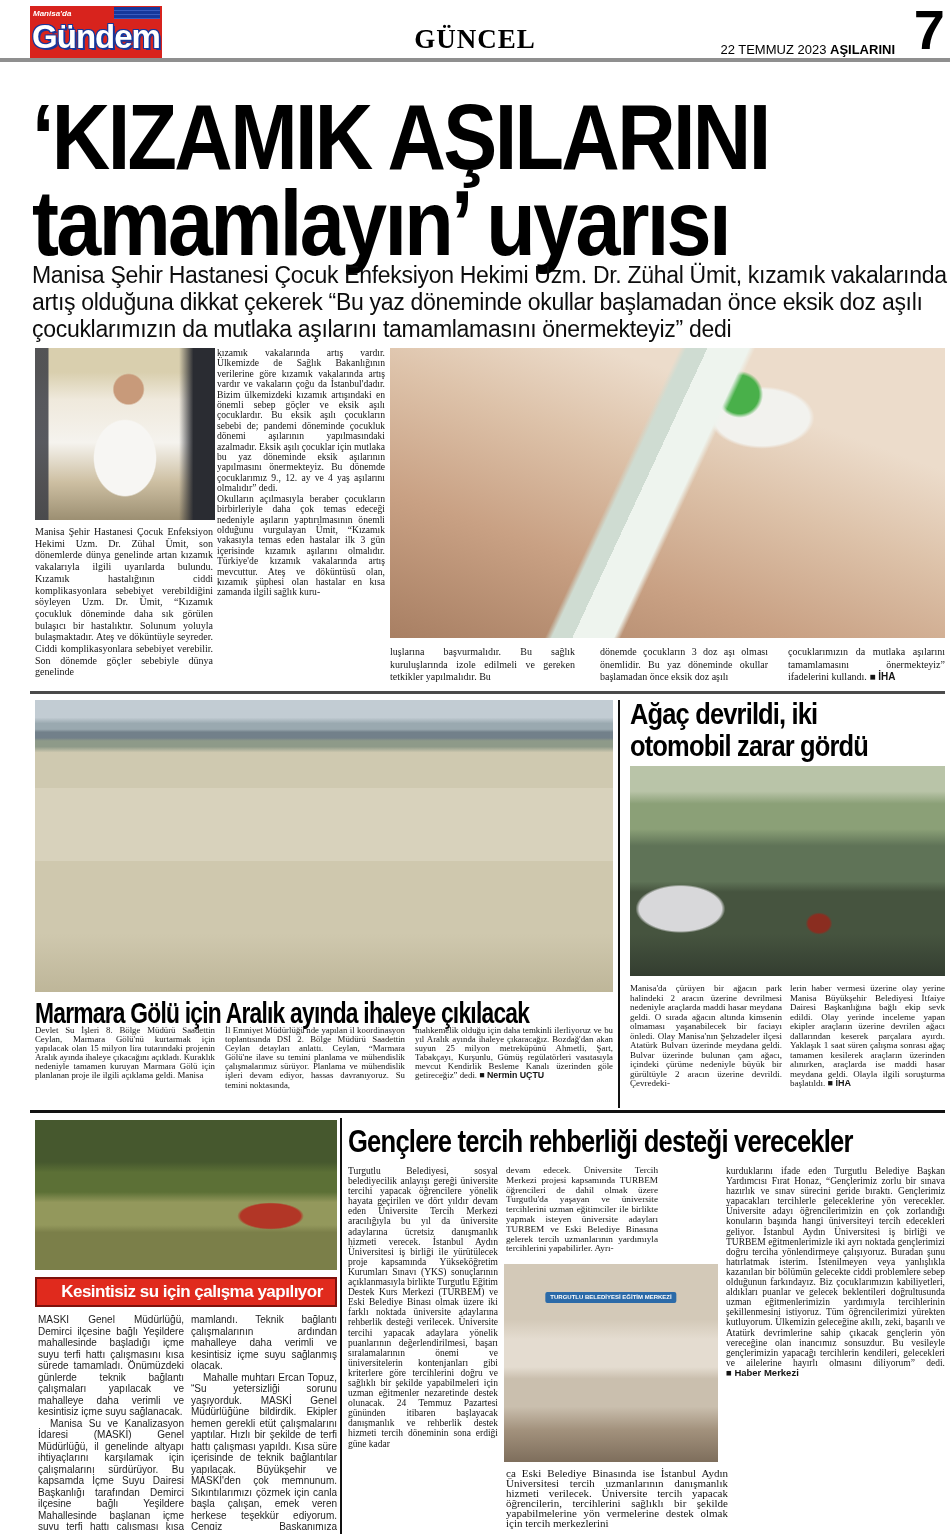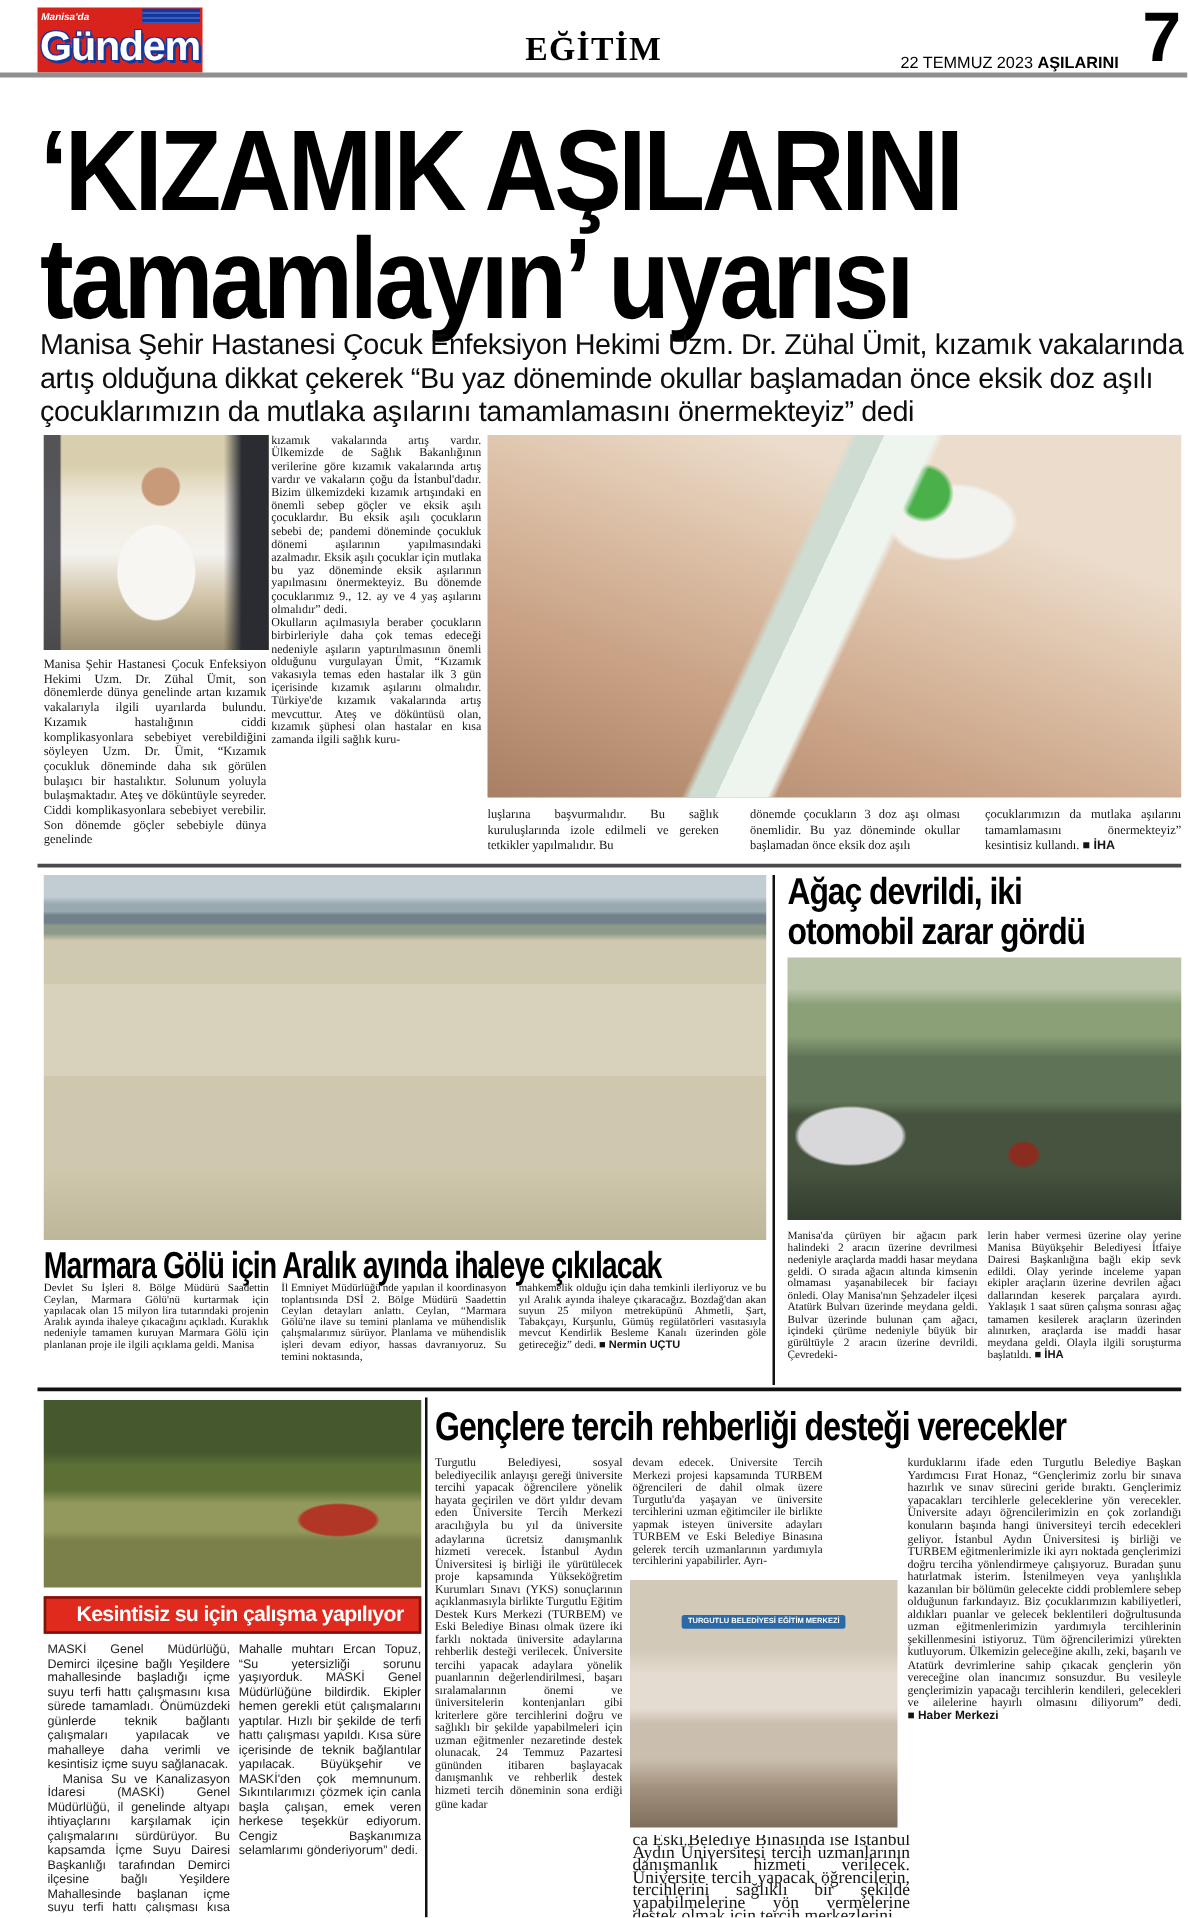--- a/index.html
+++ b/index.html
@@ -57,21 +57,21 @@
 </head>
 <body>
 
 <div class="abs masthead" style="left:30px;top:6px;width:132px;height:52px;">
   <div class="masthead-top">
     <span class="masthead-loc">Manisa'da</span>
     <span class="masthead-box"></span>
   </div>
   <div class="masthead-main">Gündem</div>
 </div>
-<div class="abs section-title" style="left:0;top:24px;width:950px;">EĞİTİM</div>
+<div class="abs section-title" style="left:0;top:24px;width:950px;">GÜNCEL</div>
 <div class="abs issue-date" style="left:660px;top:42px;width:235px;">
   <span>22 TEMMUZ 2023</span>
   <b>AŞILARINI</b>
 </div>
 <div class="abs page-num" style="left:885px;top:2px;width:60px;">7</div>
 <div class="abs hrule" style="left:0;top:58px;width:950px;height:4px;"></div>
 
 <div class="abs" style="left:32px;top:72px;width:918px;height:185px;margin-top:22px;">
   <div class="mega-head">‘KIZAMIK AŞILARINI</div>
   <div class="mega-head">tamamlayın’ uyarısı</div>
@@ -86,21 +86,21 @@
 <div class="abs" style="left:217px;top:348px;width:168px;height:342px;overflow:hidden;">
   <div class="serif-body" style="font-size:9.6px;line-height:10.4px;">kızamık vakalarında artış vardır. Ülkemizde de Sağlık Bakanlığının verilerine göre kızamık vakalarında artış vardır ve vakaların çoğu da İstanbul'dadır. Bizim ülkemizdeki kızamık artışındaki en önemli sebep göçler ve eksik aşılı çocuklardır. Bu eksik aşılı çocukların sebebi de; pandemi döneminde çocukluk dönemi aşılarının yapılmasındaki azalmadır. Eksik aşılı çocuklar için mutlaka bu yaz döneminde eksik aşılarının yapılmasını önermekteyiz. Bu dönemde çocuklarımız 9., 12. ay ve 4 yaş aşılarını olmalıdır” dedi.</div>
   <div class="serif-body" style="font-size:9.6px;line-height:10.4px;">Okulların açılmasıyla beraber çocukların birbirleriyle daha çok temas edeceği nedeniyle aşıların yaptırılmasının önemli olduğunu vurgulayan Ümit, “Kızamık vakasıyla temas eden hastalar ilk 3 gün içerisinde kızamık aşılarını olmalıdır. Türkiye'de kızamık vakalarında artış mevcuttur. Ateş ve döküntüsü olan, kızamık şüphesi olan hastalar en kısa zamanda ilgili sağlık kuru-</div>
 </div>
 
 <div class="abs photo ph-syringe" style="left:390px;top:348px;width:555px;height:290px;"></div>
 
 <div class="abs serif-body" style="left:390px;top:646px;width:185px;height:42px;font-size:10px;line-height:12.5px;">luşlarına başvurmalıdır. Bu sağlık kuruluşlarında izole edilmeli ve gereken tetkikler yapılmalıdır. Bu</div>
 <div class="abs serif-body" style="left:600px;top:646px;width:168px;height:42px;font-size:10px;line-height:12.5px;">dönemde çocukların 3 doz aşı olması önemlidir. Bu yaz döneminde okullar başlamadan önce eksik doz aşılı</div>
 <div class="abs serif-body" style="left:788px;top:646px;width:157px;height:42px;font-size:10px;line-height:12.5px;">
-  <span>çocuklarımızın da mutlaka aşılarını tamamlamasını önermekteyiz” kesintisiz kullandı.</span>
+  <span>çocuklarımızın da mutlaka aşılarını tamamlamasını önermekteyiz” ifadelerini kullandı.</span>
   <b class="byline">■ İHA</b>
 </div>
 
 <div class="abs hrule" style="left:30px;top:691px;width:915px;height:3px;background:#4a4a4a;"></div>
 
 <div class="abs photo ph-lake" style="left:35px;top:700px;width:578px;height:292px;"></div>
 <div class="abs sec-head" style="left:35px;top:998px;width:765px;font-size:30px;line-height:30px;transform:scaleX(.76);letter-spacing:-1px;">Marmara Gölü için Aralık ayında ihaleye çıkılacak</div>
 <div class="abs serif-body" style="left:35px;top:1026px;width:180px;height:84px;font-size:8.8px;line-height:9.1px;">Devlet Su İşleri 8. Bölge Müdürü Saadettin Ceylan, Marmara Gölü'nü kurtarmak için yapılacak olan 15 milyon lira tutarındaki projenin Aralık ayında ihaleye çıkacağını açıkladı. Kuraklık nedeniyle tamamen kuruyan Marmara Gölü için planlanan proje ile ilgili açıklama geldi. Manisa</div>
 <div class="abs serif-body" style="left:225px;top:1026px;width:180px;height:84px;font-size:8.8px;line-height:9.1px;">İl Emniyet Müdürlüğü'nde yapılan il koordinasyon toplantısında DSİ 2. Bölge Müdürü Saadettin Ceylan detayları anlattı. Ceylan, “Marmara Gölü'ne ilave su temini planlama ve mühendislik çalışmalarımız sürüyor. Planlama ve mühendislik işleri devam ediyor, hassas davranıyoruz. Su temini noktasında,</div>
 <div class="abs serif-body" style="left:415px;top:1026px;width:198px;height:84px;font-size:8.8px;line-height:9.1px;">
@@ -123,36 +123,37 @@
 
 <div class="abs hrule" style="left:30px;top:1110px;width:915px;height:3px;background:#111;"></div>
 
 <div class="abs photo ph-tractor" style="left:35px;top:1120px;width:302px;height:150px;"></div>
 <div class="abs banner-red" style="left:35px;top:1277px;width:302px;height:30px;">Kesintisiz su için çalışma yapılıyor</div>
 <div class="abs sans-body" style="left:38px;top:1314px;width:146px;height:216px;font-size:10px;line-height:11.5px;">
   <p class="para">MASKİ Genel Müdürlüğü, Demirci ilçesine bağlı Yeşildere mahallesinde başladığı içme suyu terfi hattı çalışmasını kısa sürede tamamladı. Önümüzdeki günlerde teknik bağlantı çalışmaları yapılacak ve mahalleye daha verimli ve kesintisiz içme suyu sağlanacak.</p>
   <p class="para">Manisa Su ve Kanalizasyon İdaresi (MASKİ) Genel Müdürlüğü, il genelinde altyapı ihtiyaçlarını karşılamak için çalışmalarını sürdürüyor. Bu kapsamda İçme Suyu Dairesi Başkanlığı tarafından Demirci ilçesine bağlı Yeşildere Mahallesinde başlanan içme suyu terfi hattı çalışması kısa sürede ta-</p>
 </div>
 <div class="abs sans-body" style="left:191px;top:1314px;width:146px;height:216px;font-size:10px;line-height:11.5px;">
+  <p class="para">mamlandı. Teknik bağlantı çalışmalarının ardından mahalleye daha verimli ve kesintisiz içme suyu sağlanmış olacak.</p>
   <p class="para">
     <span>Mahalle muhtarı Ercan Topuz, “Su yetersizliği sorunu yaşıyorduk. MASKİ Genel Müdürlüğüne bildirdik. Ekipler hemen gerekli etüt çalışmalarını yaptılar. Hızlı bir şekilde de terfi hattı çalışması yapıldı. Kısa süre içerisinde de teknik bağlantılar yapılacak. Büyükşehir ve MASKİ'den çok memnunum. Sıkıntılarımızı çözmek için canla başla çalışan, emek veren herkese teşekkür ediyorum. Cengiz Başkanımıza selamlarımı gönderiyorum” dedi.</span>
     
   </p>
 </div>
 
 <div class="abs vrule" style="left:340px;top:1118px;width:2px;height:416px;"></div>
 
 <div class="abs sec-head" style="left:348px;top:1124px;width:750px;font-size:32px;line-height:34px;transform:scaleX(.8);letter-spacing:-1px;">Gençlere tercih rehberliği desteği verecekler</div>
 
 <div class="abs serif-body" style="left:348px;top:1166px;width:150px;height:368px;font-size:9.5px;line-height:10.1px;">Turgutlu Belediyesi, sosyal belediyecilik anlayışı gereği üniversite tercihi yapacak öğrencilere yönelik hayata geçirilen ve dört yıldır devam eden Üniversite Tercih Merkezi aracılığıyla bu yıl da üniversite adaylarına ücretsiz danışmanlık hizmeti verecek. İstanbul Aydın Üniversitesi iş birliği ile yürütülecek proje kapsamında Yükseköğretim Kurumları Sınavı (YKS) sonuçlarının açıklanmasıyla birlikte Turgutlu Eğitim Destek Kurs Merkezi (TURBEM) ve Eski Belediye Binası olmak üzere iki farklı noktada üniversite adaylarına rehberlik desteği verilecek. Üniversite tercihi yapacak adaylara yönelik puanlarının değerlendirilmesi, başarı sıralamalarının önemi ve üniversitelerin kontenjanları gibi kriterlere göre tercihlerini doğru ve sağlıklı bir şekilde yapabilmeleri için uzman eğitmenler nezaretinde destek olunacak. 24 Temmuz Pazartesi gününden itibaren başlayacak danışmanlık ve rehberlik destek hizmeti tercih döneminin sona erdiği güne kadar</div>
 
 <div class="abs serif-body" style="left:506px;top:1166px;width:152px;height:96px;font-size:9.2px;line-height:9.8px;">devam edecek. Üniversite Tercih Merkezi projesi kapsamında TURBEM öğrencileri de dahil olmak üzere Turgutlu'da yaşayan ve üniversite tercihlerini uzman eğitimciler ile birlikte yapmak isteyen üniversite adayları TURBEM ve Eski Belediye Binasına gelerek tercih uzmanlarının yardımıyla tercihlerini yapabilirler. Ayrı-</div>
 
 <div class="abs photo ph-group" style="left:504px;top:1264px;width:214px;height:198px;">
   <div class="group-sign">TURGUTLU BELEDİYESİ EĞİTİM MERKEZİ</div>
 </div>
 
-<div class="abs serif-body" style="left:506px;top:1468px;width:222px;height:66px;font-size:14px;line-height:10.1px;">ca Eski Belediye Binasında ise İstanbul Aydın Üniversitesi tercih uzmanlarının danışmanlık hizmeti verilecek. Üniversite tercih yapacak öğrencilerin, tercihlerini sağlıklı bir şekilde yapabilmelerine yön vermelerine destek olmak için tercih merkezlerini</div>
+<div class="abs serif-body" style="left:506px;top:1468px;width:222px;height:66px;font-size:11px;line-height:10.1px;">ca Eski Belediye Binasında ise İstanbul Aydın Üniversitesi tercih uzmanlarının danışmanlık hizmeti verilecek. Üniversite tercih yapacak öğrencilerin, tercihlerini sağlıklı bir şekilde yapabilmelerine yön vermelerine destek olmak için tercih merkezlerini</div>
 
 <div class="abs serif-body" style="left:726px;top:1166px;width:219px;height:368px;font-size:9.5px;line-height:10.1px;">
   <span>kurduklarını ifade eden Turgutlu Belediye Başkan Yardımcısı Fırat Honaz, “Gençlerimiz zorlu bir sınava hazırlık ve sınav sürecini geride bıraktı. Gençlerimiz yapacakları tercihlerle geleceklerine yön verecekler. Üniversite adayı öğrencilerimizin en çok zorlandığı konuların başında hangi üniversiteyi tercih edecekleri geliyor. İstanbul Aydın Üniversitesi iş birliği ve TURBEM eğitmenlerimizle iki ayrı noktada gençlerimizi doğru terciha yönlendirmeye çalışıyoruz. Buradan şunu hatırlatmak isterim. İstenilmeyen veya yanlışlıkla kazanılan bir bölümün gelecekte ciddi problemlere sebep olduğunun farkındayız. Biz çocuklarımızın kabiliyetleri, aldıkları puanlar ve gelecek beklentileri doğrultusunda uzman eğitmenlerimizin yardımıyla tercihlerinin şekillenmesini istiyoruz. Tüm öğrencilerimizi yürekten kutluyorum. Ülkemizin geleceğine akıllı, zeki, başarılı ve Atatürk devrimlerine sahip çıkacak gençlerin yön vereceğine olan inancımız sonsuzdur. Bu vesileyle gençlerimizin yapacağı tercihlerin kendileri, gelecekleri ve ailelerine hayırlı olmasını diliyorum” dedi.</span>
   <b class="byline">■ Haber Merkezi</b>
 </div>
 
 </body></html>

